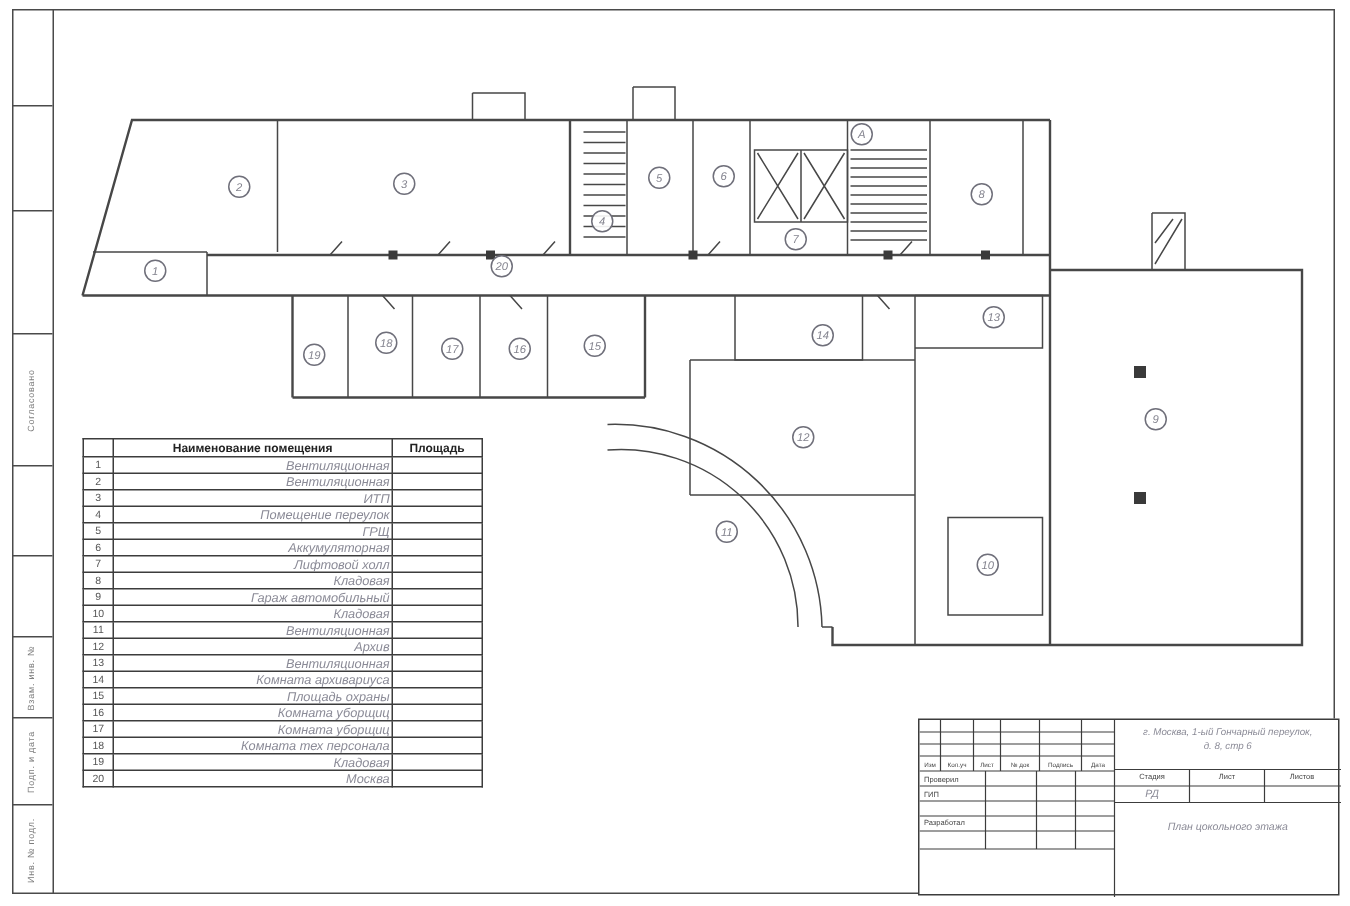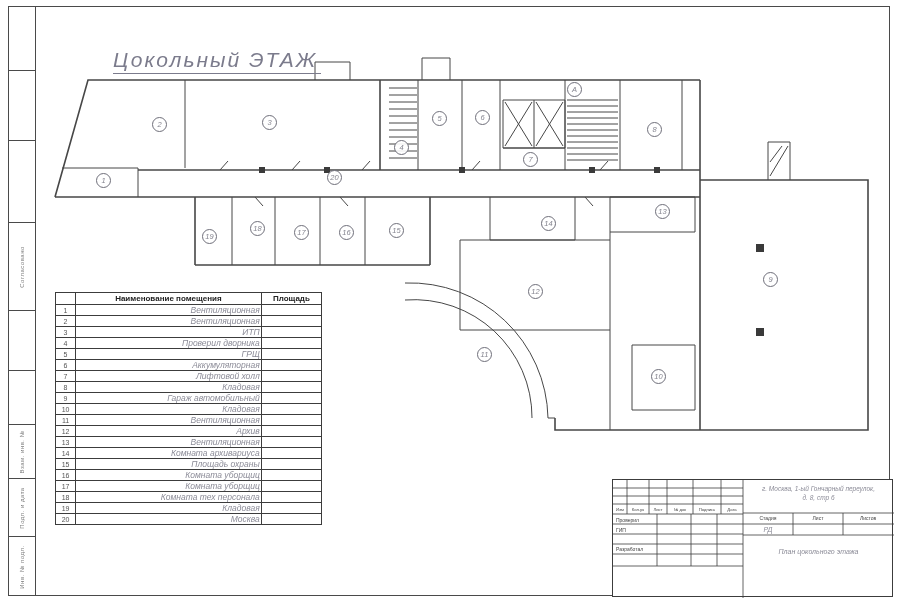--- a/index.html
+++ b/index.html
@@ -68,21 +68,20 @@
         <span>Взам. инв. №</span>
       </div>
       <div class="vcell" style="top: 478px; height: 58px;">
         <span>Подп. и дата</span>
       </div>
       <div class="vcell" style="top: 536px; height: 60px;">
         <span>Инв. № подл.</span>
       </div>
     </div>
 
-  <div class="plan-title">Цокольный ЭТАЖ</div>
 
   <svg class="plan-svg" width="900" height="604" viewBox="0 0 900 604">
     <g stroke="#474747" stroke-width="1.6" fill="none">
       <path d="M55 197 L88 80 L700 80"></path>
       <path d="M138 170 H700"></path>
       <path d="M55 197 H430 M430 197 H700"></path>
       <path d="M700 80 V170 M700 170 V430"></path>
       <path d="M700 180 H868 V430 H555 V418"></path>
       <path d="M195 197 V265 M430 197 V265 M195 265 H430"></path>
       <path d="M380 80 V170"></path>
@@ -176,21 +175,21 @@
             <td class="name">Вентиляционная</td>
             <td class="area"></td>
           </tr>
           <tr>
             <td class="num">3</td>
             <td class="name">ИТП</td>
             <td class="area"></td>
           </tr>
           <tr>
             <td class="num">4</td>
-            <td class="name">Проверил дворника</td>
+            <td class="name">Помещение переулок</td>
             <td class="area"></td>
           </tr>
           <tr>
             <td class="num">5</td>
             <td class="name">ГРЩ</td>
             <td class="area"></td>
           </tr>
           <tr>
             <td class="num">6</td>
             <td class="name">Аккумуляторная</td>

